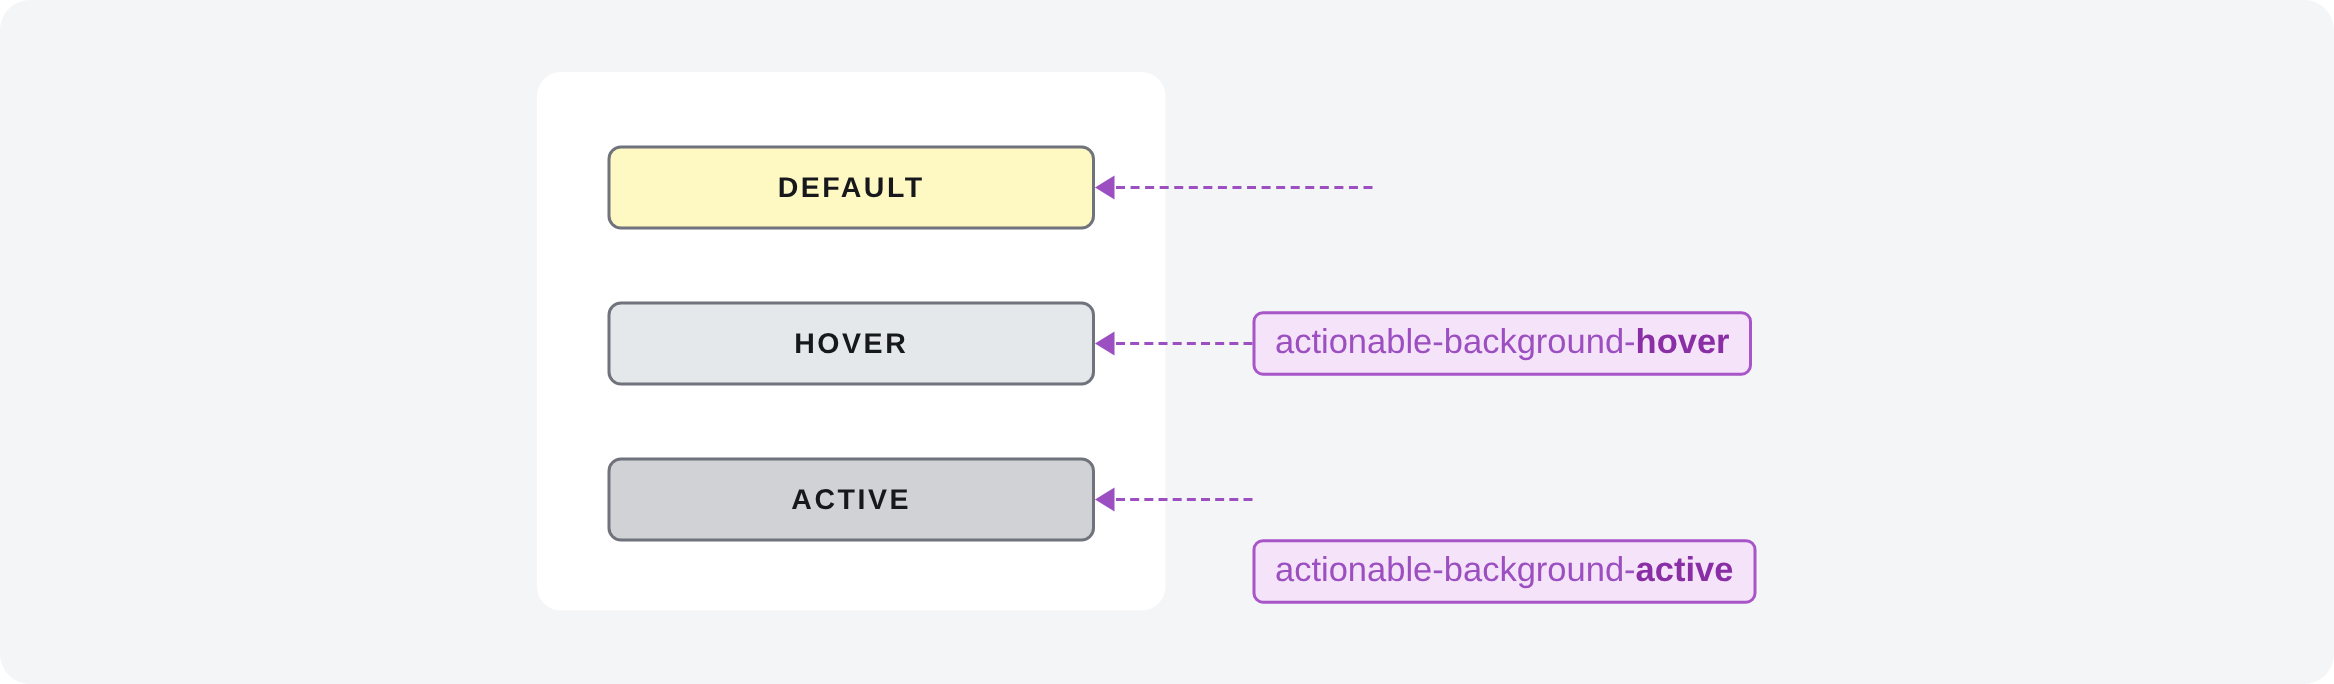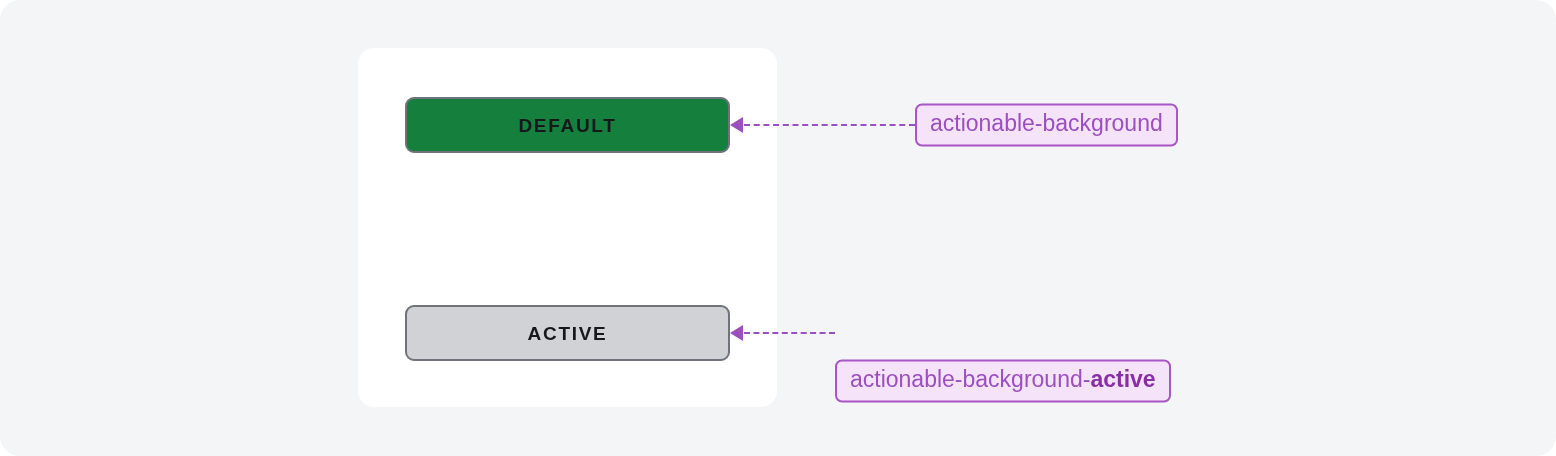--- a/index.html
+++ b/index.html
@@ -64,21 +64,21 @@
     cursor: pointer;
   }
   .state-button .btn-label {
     font-size: 19px;
     font-weight: bold;
     letter-spacing: 1.7px;
     color: #17181c;
     text-transform: uppercase;
     line-height: 1;
   }
-  .state-button.variant-default { background: #15803d; }
+  .state-button.variant-default { background: #fef9c3; }
   .state-button.variant-hover   { background: #e4e8ea; }
   .state-button.variant-active  { background: #d0d2d6; }
 
   
   .connector {
     position: absolute;
     top: 0;
     height: 56px;
     pointer-events: none;
   }
@@ -140,25 +140,36 @@
   <div class="state-row row-0">
     <button class="state-button variant-default">
       <span class="btn-label">DEFAULT</span>
     </button>
 
     <div class="connector conn-0">
       <span class="conn-arrow"></span>
       <span class="conn-line"></span>
     </div>
 
-    <div class="token-chip chip-0">
-      <span class="token-base">actionable-background</span><span class="token-suffix"></span>
+  </div>
+
+  <div class="state-row row-1">
+    <button class="state-button variant-hover">
+      <span class="btn-label">HOVER</span>
+    </button>
+
+    <div class="connector conn-1">
+      <span class="conn-arrow"></span>
+      <span class="conn-line"></span>
+    </div>
+
+    <div class="token-chip chip-1">
+      <span class="token-base">actionable-background-</span><span class="token-suffix">hover</span>
     </div>
   </div>
-
 
   <div class="state-row row-2">
     <button class="state-button variant-active">
       <span class="btn-label">ACTIVE</span>
     </button>
 
     <div class="connector conn-2">
       <span class="conn-arrow"></span>
       <span class="conn-line"></span>
     </div>

